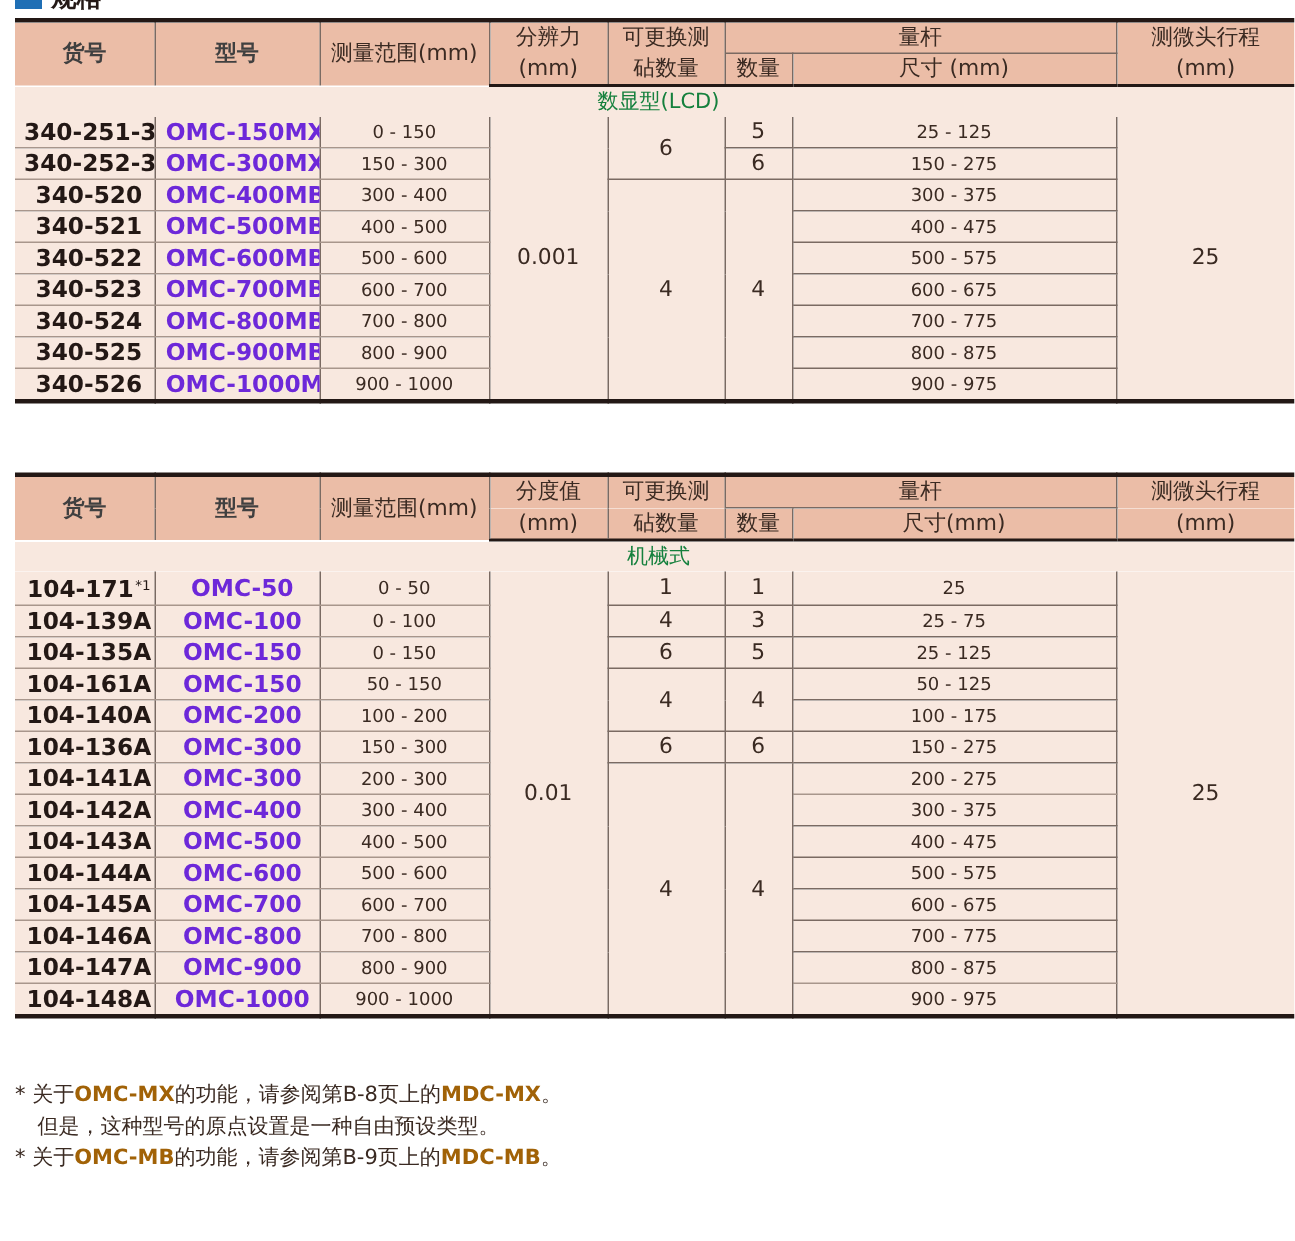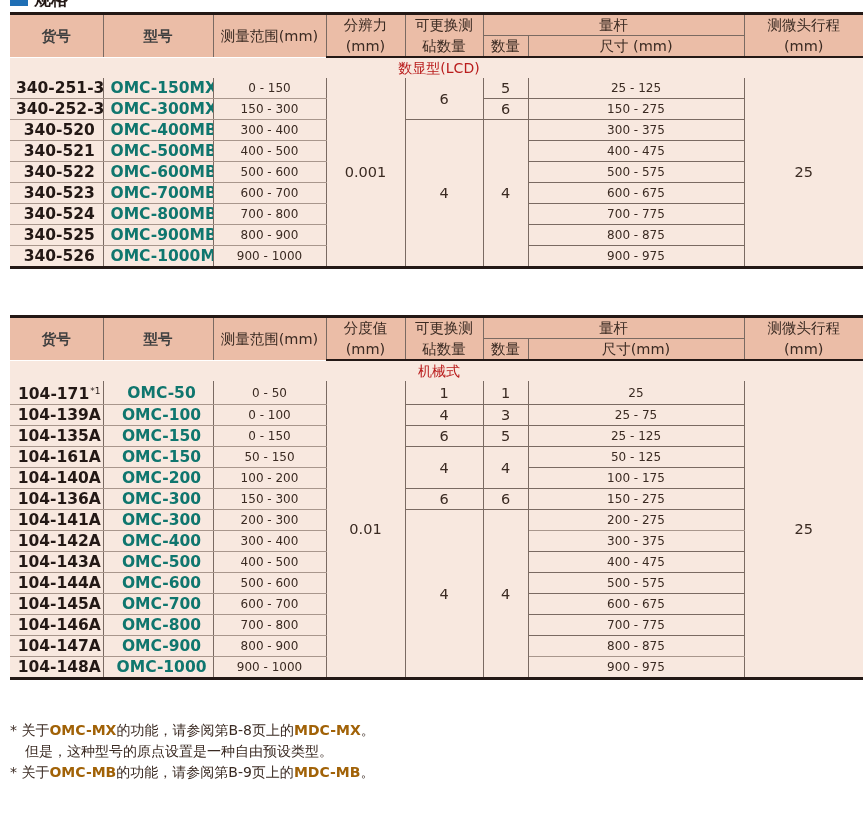--- a/index.html
+++ b/index.html
@@ -19,23 +19,23 @@
   .t1 { top: 12px; }
   .t2 { top: 315px; }
 
   table.spec { border-top: 3px solid #231815; border-bottom: 3px solid #231815; }
   thead tr.h2 th { border-bottom: 2.5px solid #231815; }
   .vb { border-right: 1px solid #7a6a62; }
   .hb { border-bottom: 1px solid #7a6a62; }
   .hbl { border-bottom: 1px solid #a8968c; }
 
   td.code { text-align: left; padding-left: 6px !important; font-weight: bold; font-size: 15.5px; color: #231815; }
-  td.model { text-align: left; padding-left: 7px !important; font-weight: bold; font-size: 15.5px; color: #0f766e; }
+  td.model { text-align: left; padding-left: 7px !important; font-weight: bold; font-size: 15.5px; color: #6d28d9; }
   td.range { font-size: 12px; color: #3a2a22; }
-  td.group { text-align: left; padding-left: 5px !important; font-size: 14px; color: #b91c1c; }
+  td.group { text-align: left; padding-left: 5px !important; font-size: 14px; color: #15803d; }
   td.merged { font-size: 14.5px; color: #3a2a22; vertical-align: middle; }
   sup.fn { font-size: 9px; font-weight: normal; vertical-align: 5px; margin-left: 1px; }
 
   .notes { position: absolute; left: 10px; top: 720px; font-size: 14px; line-height: 21px; color: #3a2a22; }
   .notes .line { white-space: nowrap; }
   .notes .indent { padding-left: 15px; }
   .notes b { font-weight: bold; color: #a16207; }
 </style>
 </head>
 <body>

